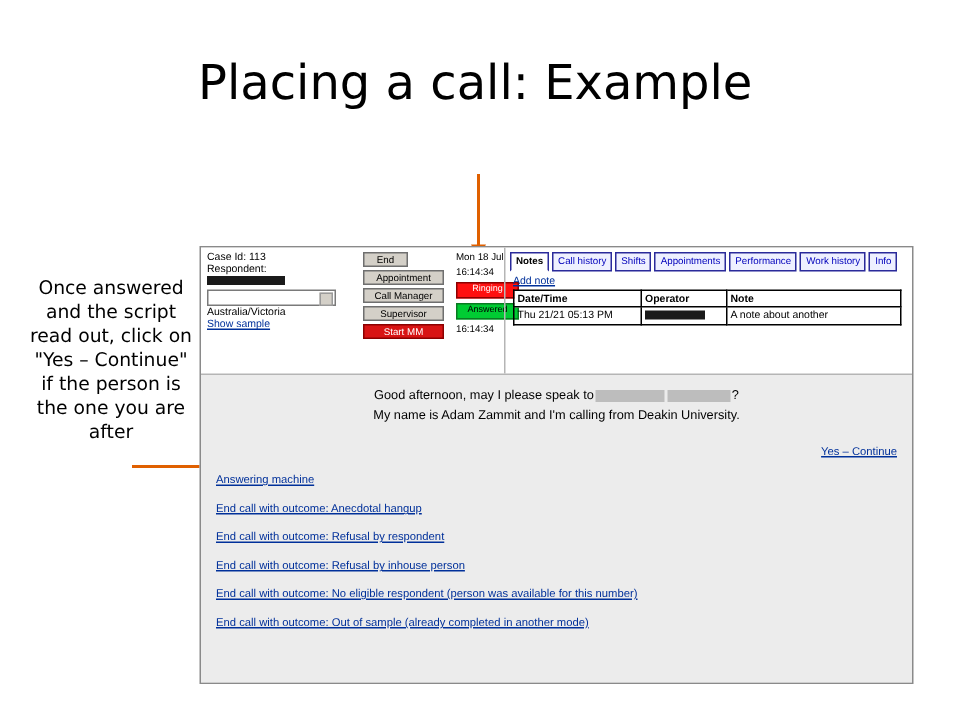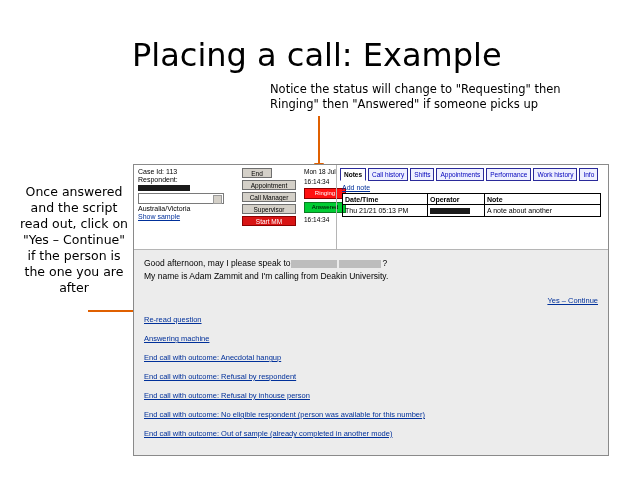--- a/index.html
+++ b/index.html
@@ -272,20 +272,21 @@
     background: #ececec;
     height: 205px;
     padding: 8px 10px;
     box-sizing: border-box;
   }
   .script-line {
     font-size: 8.5px;
     color: #000;
     margin-bottom: 2px;
     line-height: 11px;
+    text-align: center;
   }
   .redact {
     display: inline-block;
     background: #bdbdbd;
     height: 8px;
     vertical-align: middle;
     margin: 0 1px;
   }
   .opt {
     display: block;
@@ -298,21 +299,20 @@
   }
   .opt.first { margin-top: 14px; text-align: right; }
 </style>
 </head>
 <body>
 
 <div class="slide">
 
   <div class="title">Placing a call: Example</div>
 
-  <div class="note-top">Notice the status will change to "Requesting" then Ringing" then "Answered" if someone picks up</div>
   <div class="note-left">Once answered and the script read out, click on "Yes – Continue" if the person is the one you are after</div>
 
   <div class="arrow arrow-v"></div>
   <div class="arrow arrow-h"></div>
 
   <div class="shot">
 
     <div class="shot-top">
 
       <div class="case-col">
@@ -370,21 +370,20 @@
       </div>
     </div>
 
     <div class="script">
       <div class="script-line">
         <span>Good afternoon, may I please speak to</span><span class="redact" style="width:46px;"></span><span class="redact" style="width:42px;"></span><span>?</span>
       </div>
       <div class="script-line">My name is Adam Zammit and I'm calling from Deakin University.</div>
 
       <a class="opt first" href="#">Yes – Continue</a>
-      <a class="opt" href="#">Re-read question</a>
       <a class="opt" href="#">Answering machine</a>
       <a class="opt" href="#">End call with outcome: Anecdotal hangup</a>
       <a class="opt" href="#">End call with outcome: Refusal by respondent</a>
       <a class="opt" href="#">End call with outcome: Refusal by inhouse person</a>
       <a class="opt" href="#">End call with outcome: No eligible respondent (person was available for this number)</a>
       <a class="opt" href="#">End call with outcome: Out of sample (already completed in another mode)</a>
     </div>
 
   </div>
 </div>

